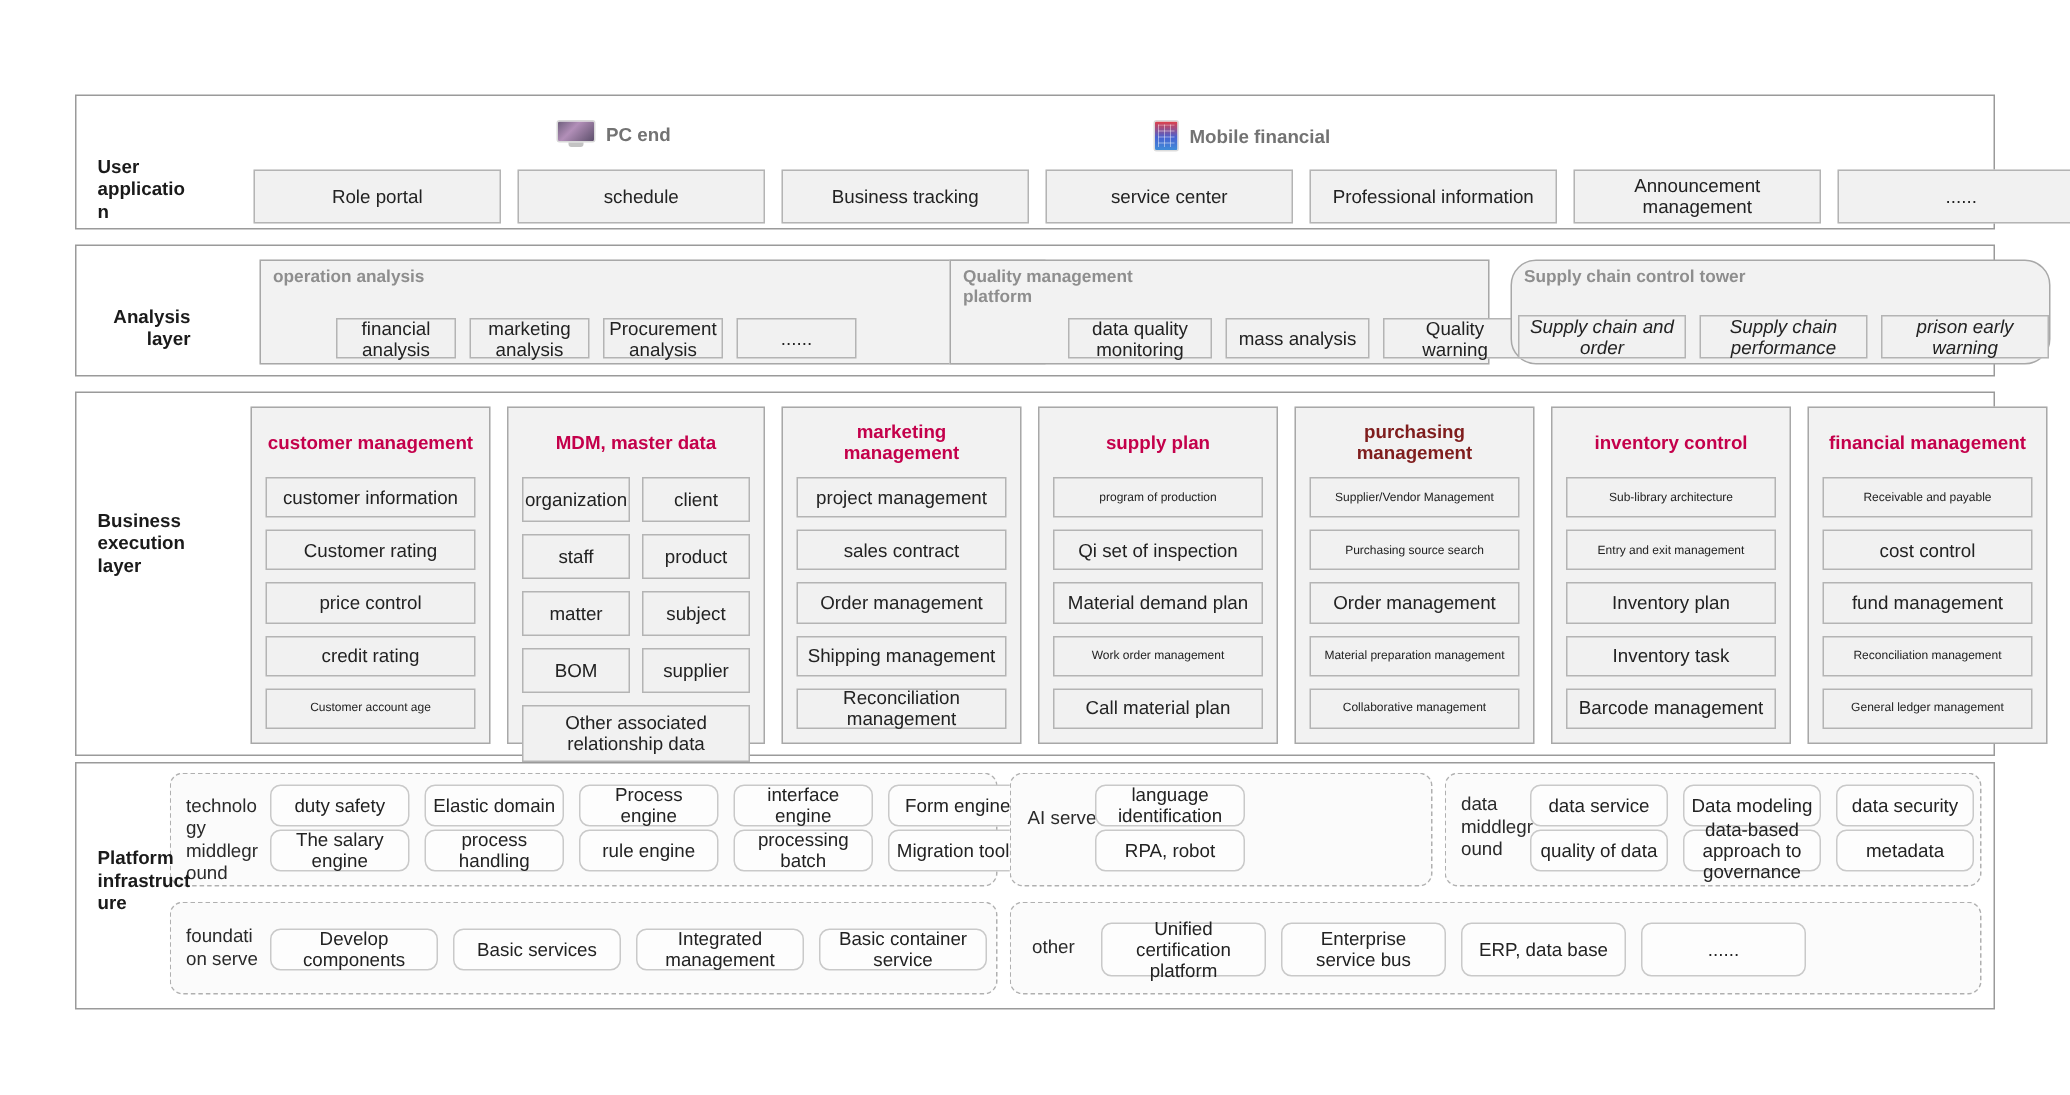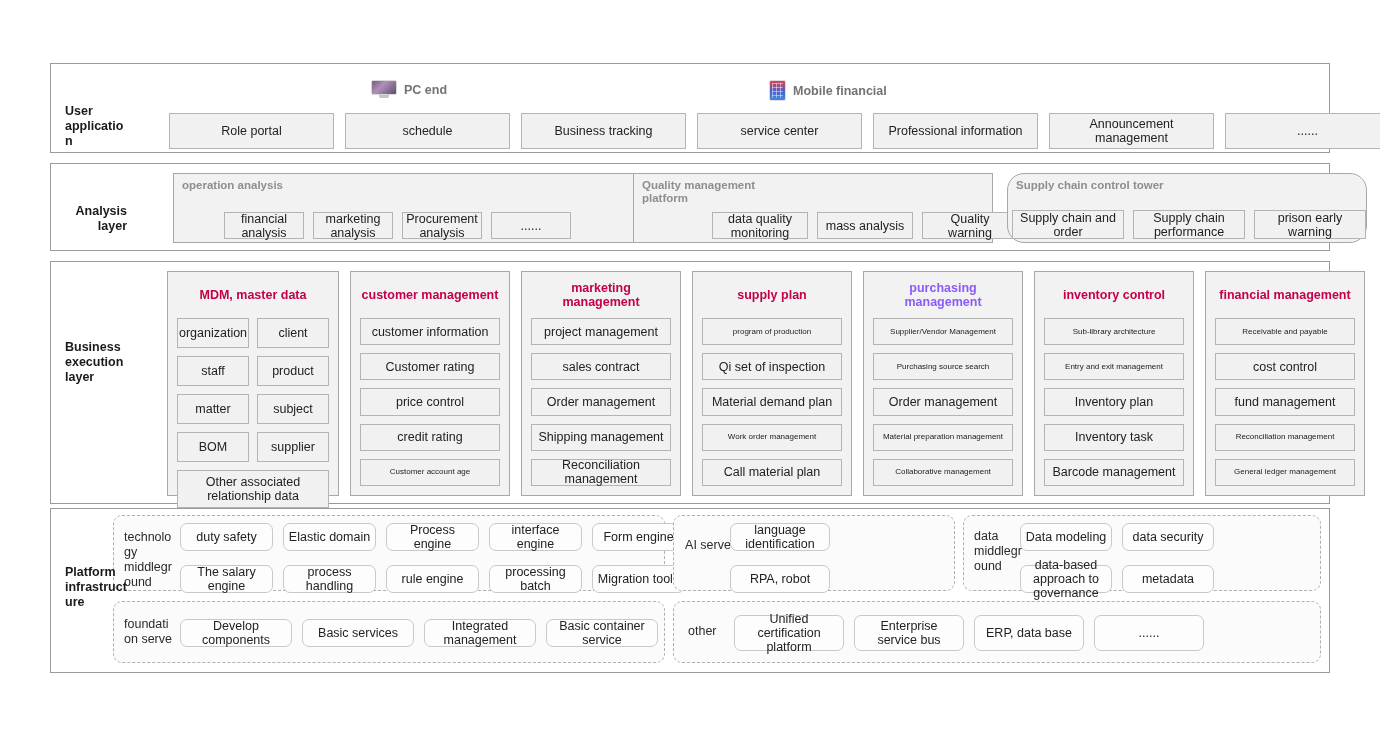--- a/index.html
+++ b/index.html
@@ -84,21 +84,21 @@
   #grp-operation{left:122px;top:9px;width:524px;height:70px;}
   #grp-operation .group-items{left:50px;top:38px;}
   #grp-operation .box{width:80px;height:27px;}
 
   #grp-quality{left:582px;top:9px;width:360px;height:70px;}
   #grp-quality .group-items{left:32px;top:38px;margin-left:46px;}
   #grp-quality .box{width:96px;height:27px;}
 
   #grp-supply{left:956px;top:9px;width:360px;height:70px;border-radius:17px;}
   #grp-supply .group-items{left:4px;top:36px;}
-  #grp-supply .box{width:112px;height:29px;}
+  #grp-supply .box{width:112px;height:29px;font-style:italic;}
 
   
   #biz-layer{left:50px;top:261px;width:1280px;height:243px;}
   .biz-cols{position:absolute;left:116px;top:9px;display:flex;gap:11px;}
   .biz-col{
     box-sizing:border-box;width:160px;height:225px;
     border:1px solid #a8a8a8;background:#f2f2f2;
     padding:9px 9px;display:flex;flex-direction:column;
   }
   .biz-col.wide{width:172px;}
@@ -117,21 +117,21 @@
   #plat-layer{left:50px;top:508px;width:1280px;height:165px;}
   .dgroup{
     position:absolute;box-sizing:border-box;
     border:1px dashed #b0b0b0;border-radius:9px;background:#fbfbfb;
   }
   .dgroup-label{
     position:absolute;font-size:12.5px;line-height:15px;color:#2a2a2a;
     width:48px;word-wrap:break-word;overflow-wrap:break-word;
   }
   .dg-items{position:absolute;display:flex;gap:10px;}
-  .dg-col{display:flex;flex-direction:column;gap:14px;}
+  .dg-col{display:flex;flex-direction:column;gap:2px;}
 
   #dg-tech{left:62px;top:6px;width:552px;height:76px;}
   #dg-tech .dgroup-label{left:10px;top:14px;}
   #dg-tech .dg-items{left:66px;top:7px;}
   #dg-tech .box{width:93px;height:28px;}
 
   #dg-ai{left:622px;top:6px;width:282px;height:76px;}
   #dg-ai .dgroup-label{left:10px;top:22px;text-align:center;}
   #dg-ai .dg-items{left:56px;top:7px;}
   #dg-ai .box{width:100px;height:28px;}
@@ -211,66 +211,66 @@
           <div class="box">Supply chain and order</div>
           <div class="box">Supply chain performance</div>
           <div class="box">prison early warning</div>
         </div>
     </div>
   </div>
 
   <div class="layer" id="biz-layer">
     <div class="layer-label" style="top:78px;">Business execution layer</div>
     <div class="biz-cols" id="biz-cols">
+        <div class="biz-col">
+          <div class="biz-title" style="color: rgb(196, 0, 75);">customer management</div>
+          <div class="biz-items">
+            <div class="box">customer information</div>
+            <div class="box">Customer rating</div>
+            <div class="box">price control</div>
+            <div class="box">credit rating</div>
+            <div class="box sm">Customer account age</div>
+          </div>
+        </div>
         <div class="biz-col wide">
           <div class="biz-title" style="color: rgb(196, 0, 75);">MDM, master data</div>
           <div class="mdm-grid">
             <div class="box">organization</div>
             <div class="box">client</div>
             <div class="box">staff</div>
             <div class="box">product</div>
             <div class="box">matter</div>
             <div class="box">subject</div>
             <div class="box">BOM</div>
             <div class="box">supplier</div>
             <div class="box full">Other associated relationship data</div>
           </div>
         </div>
         <div class="biz-col">
-          <div class="biz-title" style="color: rgb(196, 0, 75);">customer management</div>
-          <div class="biz-items">
-            <div class="box">customer information</div>
-            <div class="box">Customer rating</div>
-            <div class="box">price control</div>
-            <div class="box">credit rating</div>
-            <div class="box sm">Customer account age</div>
-          </div>
-        </div>
-        <div class="biz-col">
           <div class="biz-title" style="color: rgb(196, 0, 75);">marketing management</div>
           <div class="biz-items">
             <div class="box">project management</div>
             <div class="box">sales contract</div>
             <div class="box">Order management</div>
             <div class="box">Shipping management</div>
             <div class="box">Reconciliation management</div>
           </div>
         </div>
         <div class="biz-col">
           <div class="biz-title" style="color: rgb(196, 0, 75);">supply plan</div>
           <div class="biz-items">
             <div class="box sm">program of production</div>
             <div class="box">Qi set of inspection</div>
             <div class="box">Material demand plan</div>
             <div class="box sm">Work order management</div>
             <div class="box">Call material plan</div>
           </div>
         </div>
         <div class="biz-col">
-          <div class="biz-title" style="color: #8b5cf6;">purchasing management</div>
+          <div class="biz-title" style="color: #7f1d1d;">purchasing management</div>
           <div class="biz-items">
             <div class="box sm">Supplier/Vendor Management</div>
             <div class="box sm">Purchasing source search</div>
             <div class="box">Order management</div>
             <div class="box sm">Material preparation management</div>
             <div class="box sm">Collaborative management</div>
           </div>
         </div>
         <div class="biz-col">
           <div class="biz-title" style="color: rgb(196, 0, 75);">inventory control</div>
@@ -331,20 +331,24 @@
             <div class="box round">language identification</div>
             <div class="box round">RPA, robot</div>
           </div>
         </div>
     </div>
 
     <div class="dgroup" id="dg-data">
       <div class="dgroup-label">data middleground</div>
       <div class="dg-items">
           <div class="dg-col">
+            <div class="box round">data service</div>
+            <div class="box round">quality of data</div>
+          </div>
+          <div class="dg-col">
             <div class="box round">Data modeling</div>
             <div class="box round">data-based approach to governance</div>
           </div>
           <div class="dg-col">
             <div class="box round">data security</div>
             <div class="box round">metadata</div>
           </div>
         </div>
     </div>
 

